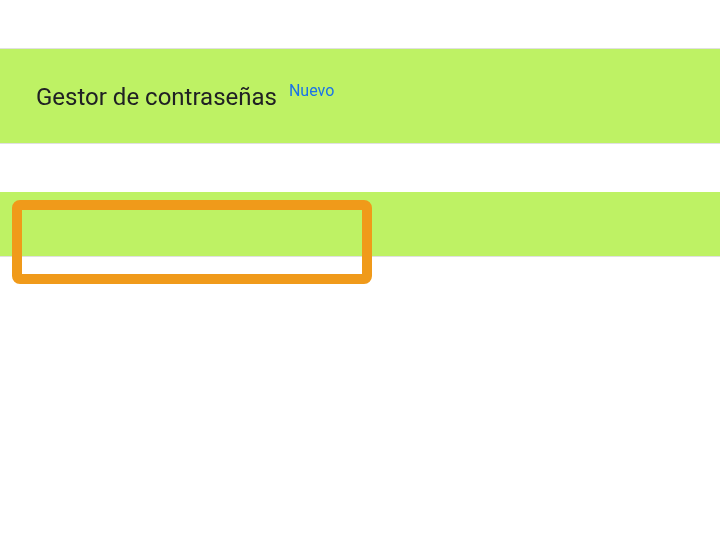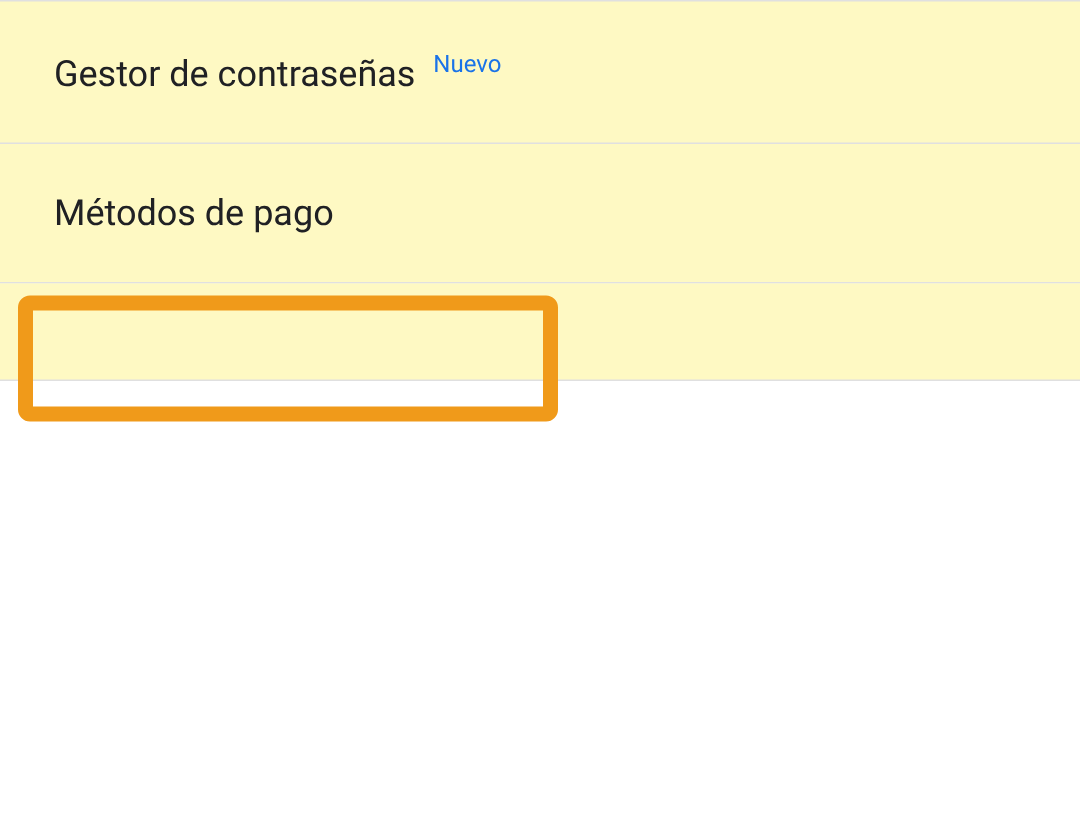--- a/index.html
+++ b/index.html
@@ -17,22 +17,23 @@
     .menu-list {
       display: flex;
       flex-direction: column;
     }
     .menu-item {
       padding: 32px 36px;
       border-bottom: 1px solid #e0e0e0;
       font-size: 24px;
       color: #202124;
       cursor: pointer;
-      background: #fef9c3;
+      background: #bef264;
       position: relative;
+      margin-top: 48px;
     }
     .menu-item:first-child {
       border-top: 1px solid #e0e0e0;
     }
     .badge {
       color: #1a73e8;
       font-size: 16px;
       vertical-align: super;
       margin-left: 6px;
       font-weight: 400;
@@ -55,23 +56,20 @@
 </head>
 <body>
 
 <div class="menu-list">
 
   <div class="menu-item">
     <span>Gestor de contraseñas</span>
     <span class="badge">Nuevo</span>
   </div>
 
-  <div class="menu-item">
-    <span>Métodos de pago</span>
-  </div>
 
 
   <div class="menu-item highlighted">
     <div class="highlight-box"></div>
   </div>
 
 
 </div>
 
 </body></html>

